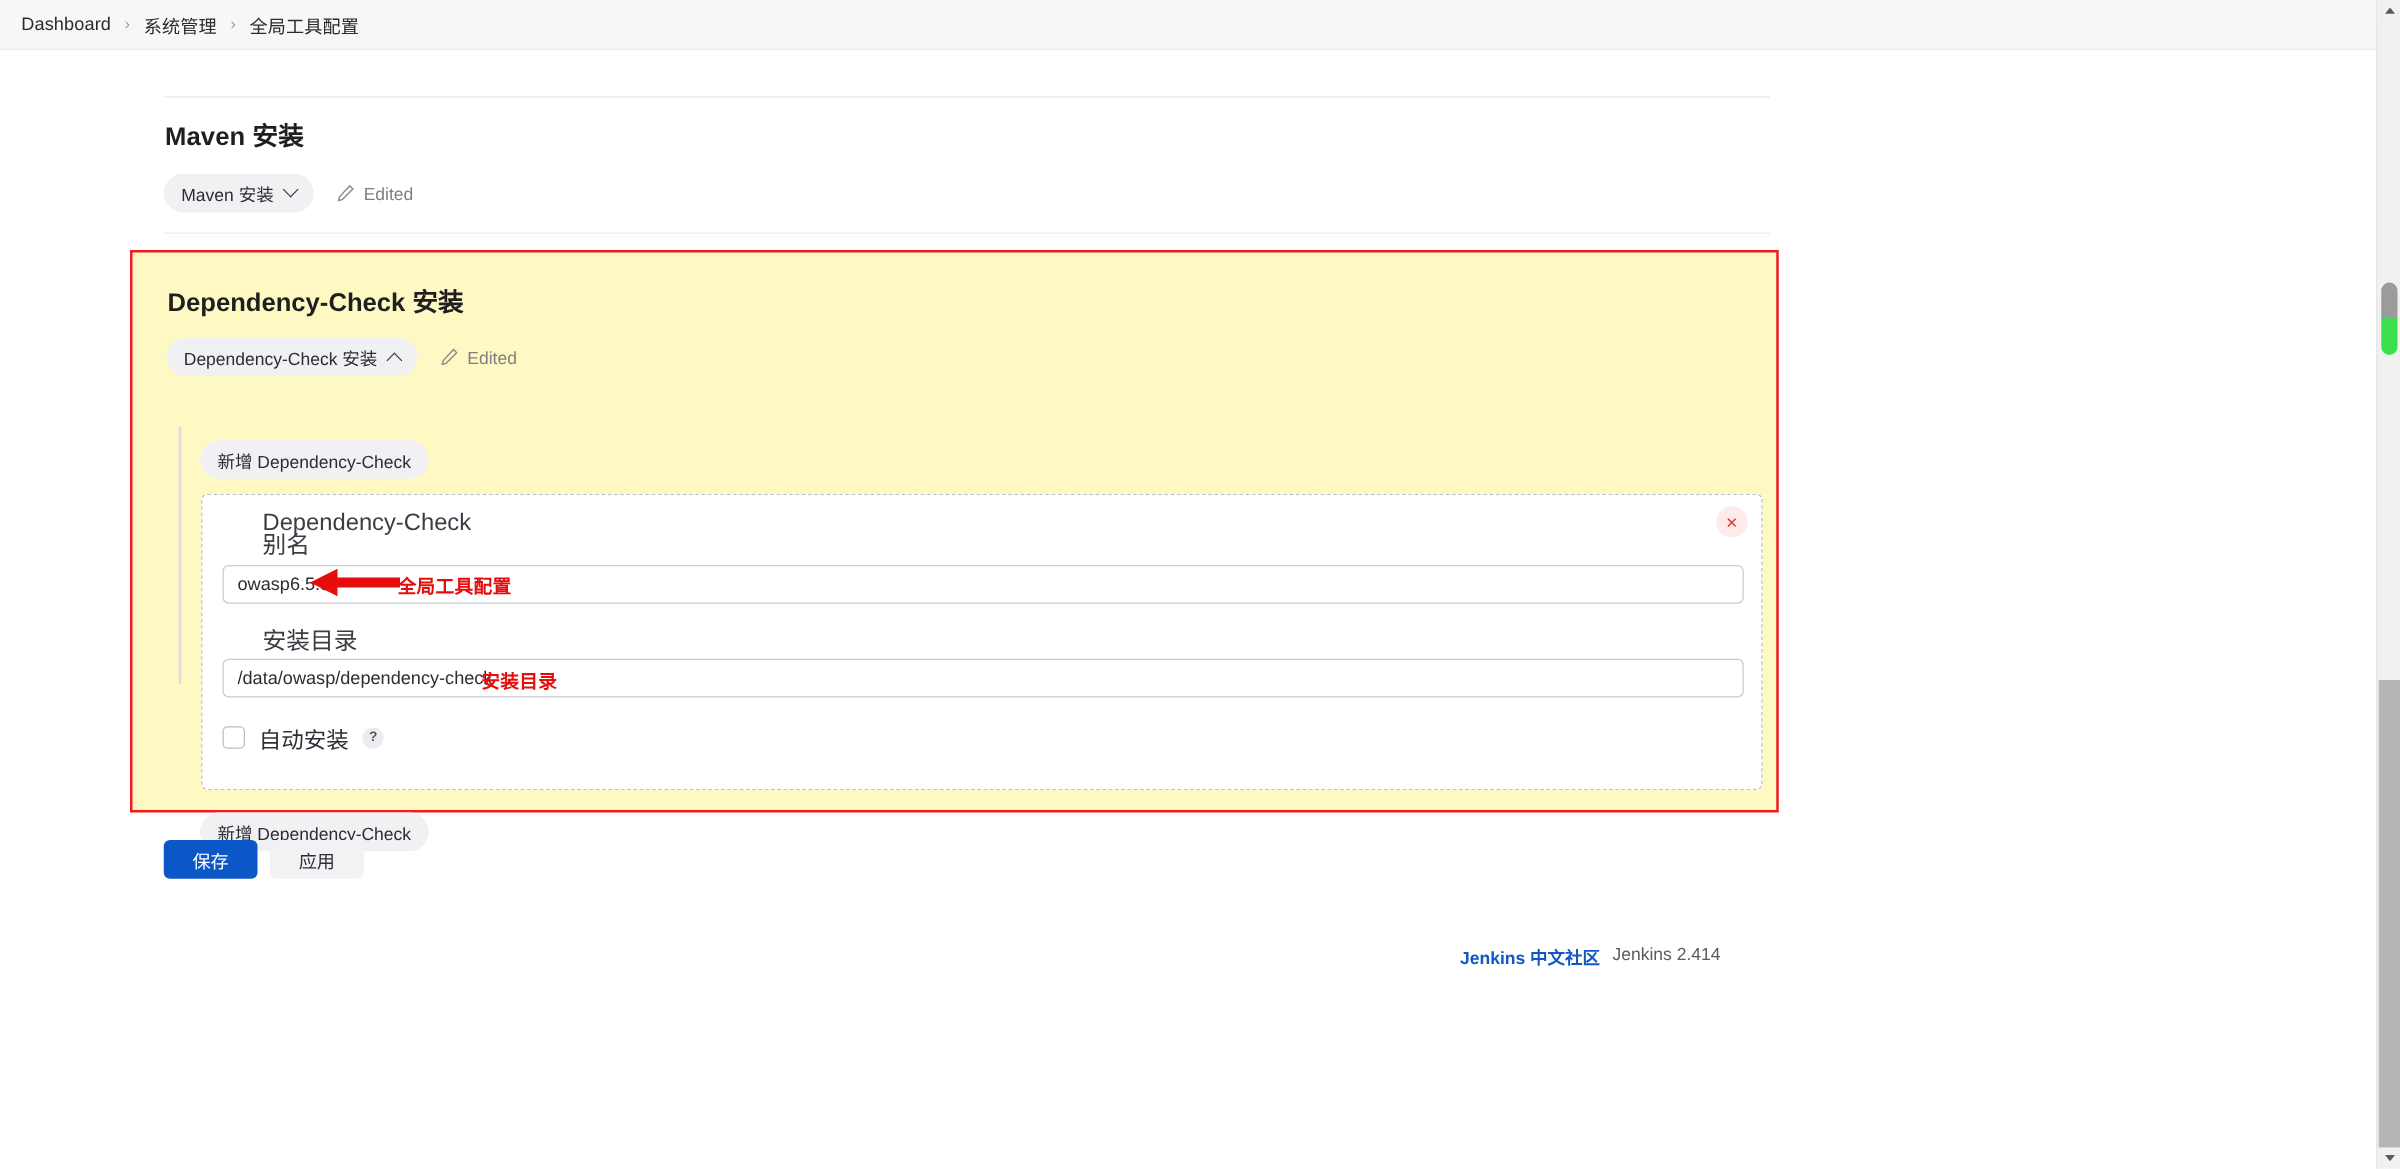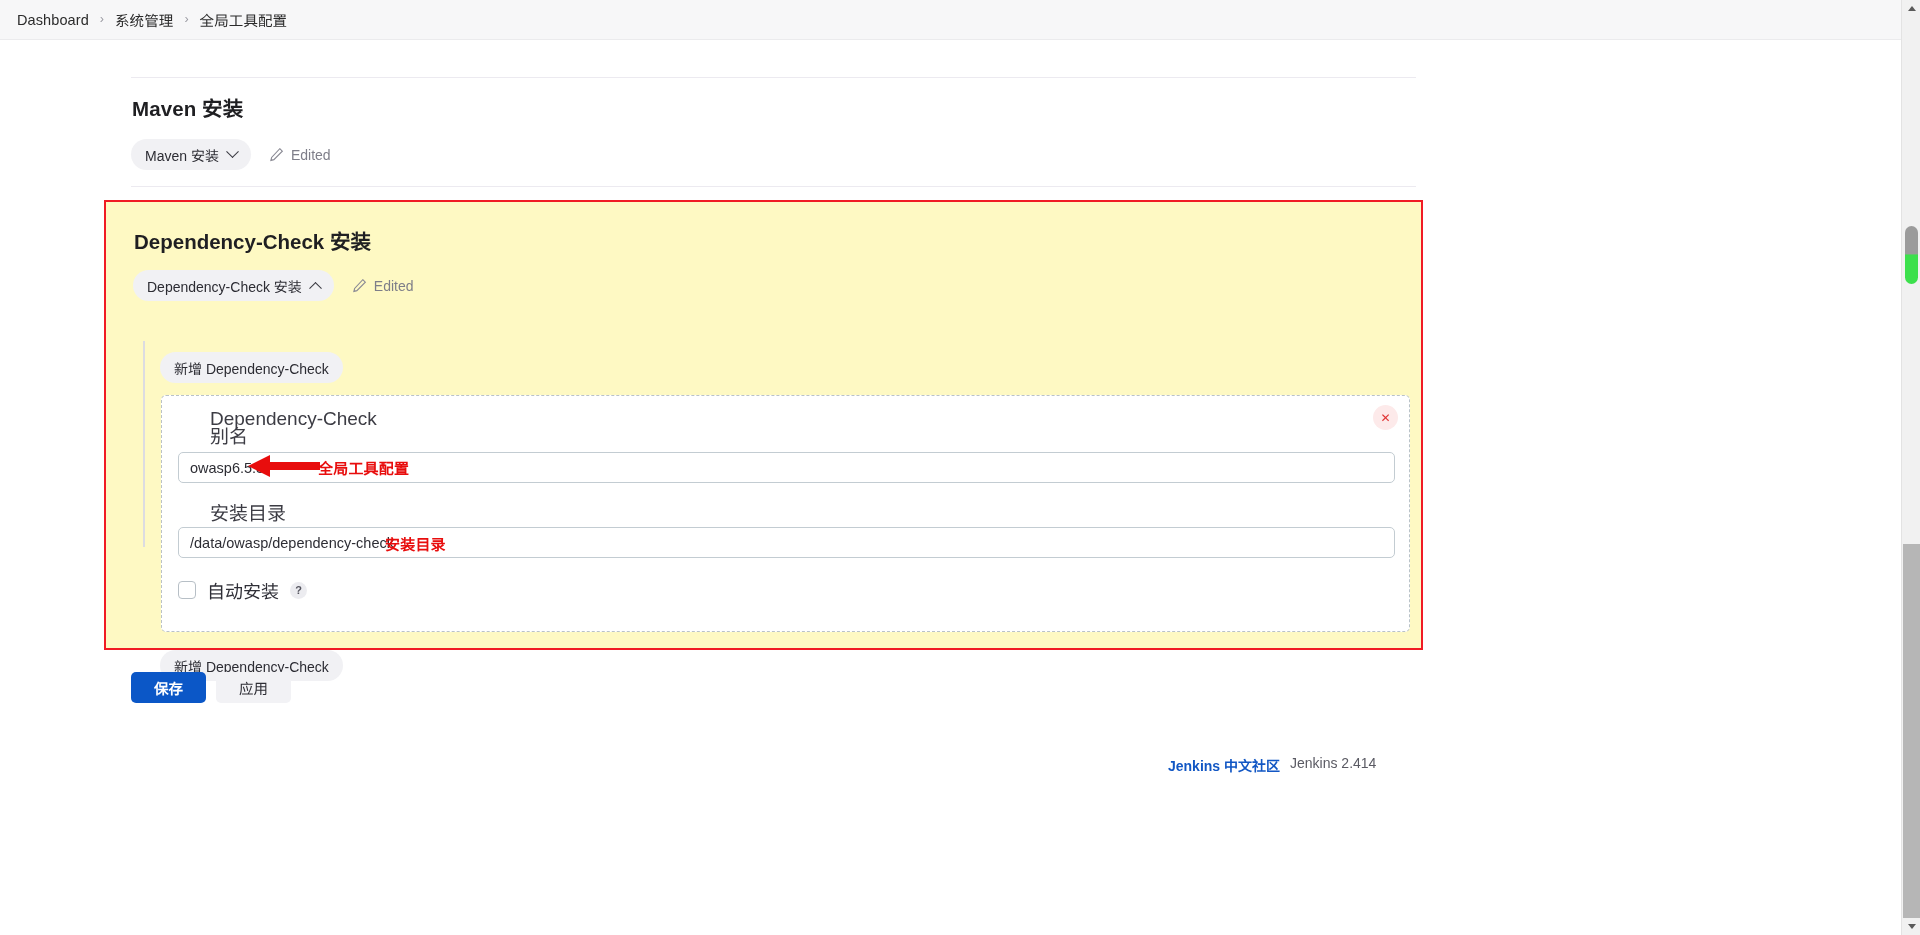--- a/index.html
+++ b/index.html
@@ -247,21 +247,21 @@
     cursor: pointer;
     padding: 0 22px;
     font-family: "Liberation Sans", "DejaVu Sans", sans-serif;
   }
   .btn-primary {
     position: absolute;
     top: 617px; left: 131px;
     width: 75px;
     background: #0b57c7;
     color: #fff;
-    font-weight: bold;
+    font-weight: normal;
   }
   .btn-secondary {
     position: absolute;
     top: 617px; left: 216px;
     width: 75px;
     background: #f2f2f5;
     color: #2e2e35;
   }
 
   

